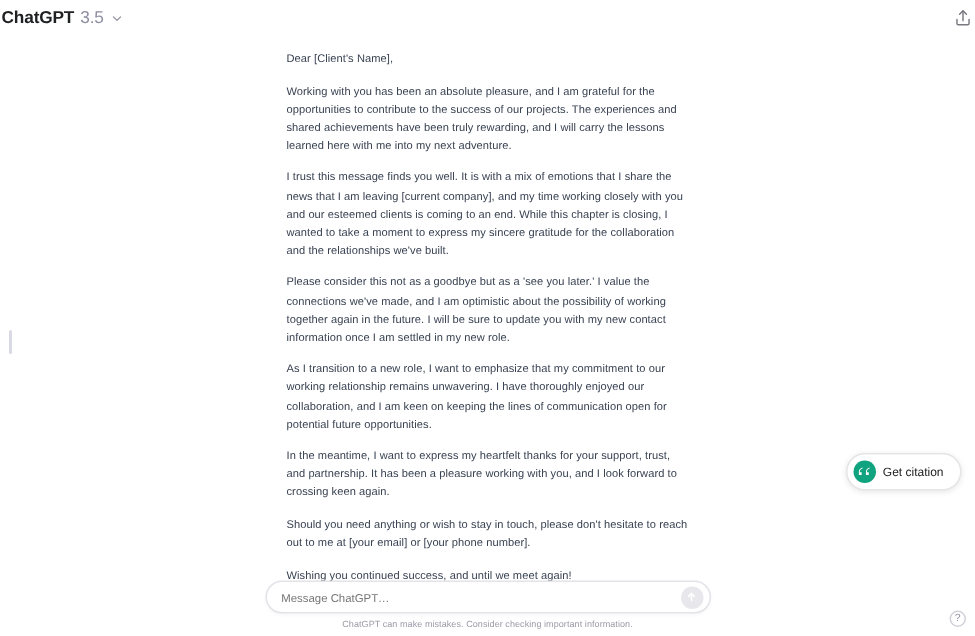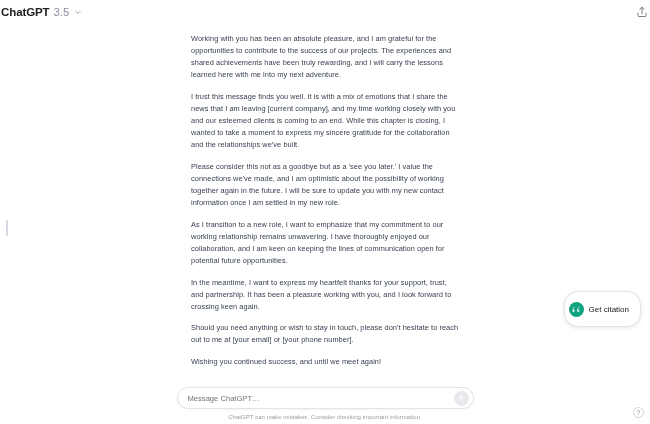--- a/index.html
+++ b/index.html
@@ -85,21 +85,21 @@
     height: 16px;
     background: #d9d9e3;
     border-radius: 1px;
   }
 
   
   .citation-pill {
     position: absolute;
     right: 9px;
     bottom: 60px;
-    height: 36px;
+    height: 25px;
     display: flex;
     align-items: center;
     gap: 5px;
     padding: 0 11px 0 4px;
     background: #ffffff;
     border: 1px solid #e5e5e5;
     border-radius: 14px;
     box-shadow: 0 1px 4px rgba(0,0,0,.10);
     cursor: pointer;
   }
@@ -198,20 +198,21 @@
         <path d="M3.4 9.2 V12.2 a1 1 0 0 0 1 1 h7.2 a1 1 0 0 0 1 -1 V9.2" fill="none" stroke="#4b4b56" stroke-width="1.1" stroke-linecap="round"></path>
       </svg>
     </div>
   </div>
 
   <div class="scrollzone">
     <div class="rail"></div>
 
     <div class="thread">
       <div class="msg">
+        <p>Dear [Client's Name],</p>
         <p>Working with you has been an absolute pleasure, and I am grateful for the opportunities to contribute to the success of our projects. The experiences and shared achievements have been truly rewarding, and I will carry the lessons learned here with me into my next adventure.</p>
         <p>I trust this message finds you well. It is with a mix of emotions that I share the news that I am leaving [current company], and my time working closely with you and our esteemed clients is coming to an end. While this chapter is closing, I wanted to take a moment to express my sincere gratitude for the collaboration and the relationships we've built.</p>
         <p>Please consider this not as a goodbye but as a 'see you later.' I value the connections we've made, and I am optimistic about the possibility of working together again in the future. I will be sure to update you with my new contact information once I am settled in my new role.</p>
         <p>As I transition to a new role, I want to emphasize that my commitment to our working relationship remains unwavering. I have thoroughly enjoyed our collaboration, and I am keen on keeping the lines of communication open for potential future opportunities.</p>
         <p>In the meantime, I want to express my heartfelt thanks for your support, trust, and partnership. It has been a pleasure working with you, and I look forward to crossing keen again.</p>
         <p>Should you need anything or wish to stay in touch, please don't hesitate to reach out to me at [your email] or [your phone number].</p>
         <p>Wishing you continued success, and until we meet again!</p>
 
       </div>
     </div>

